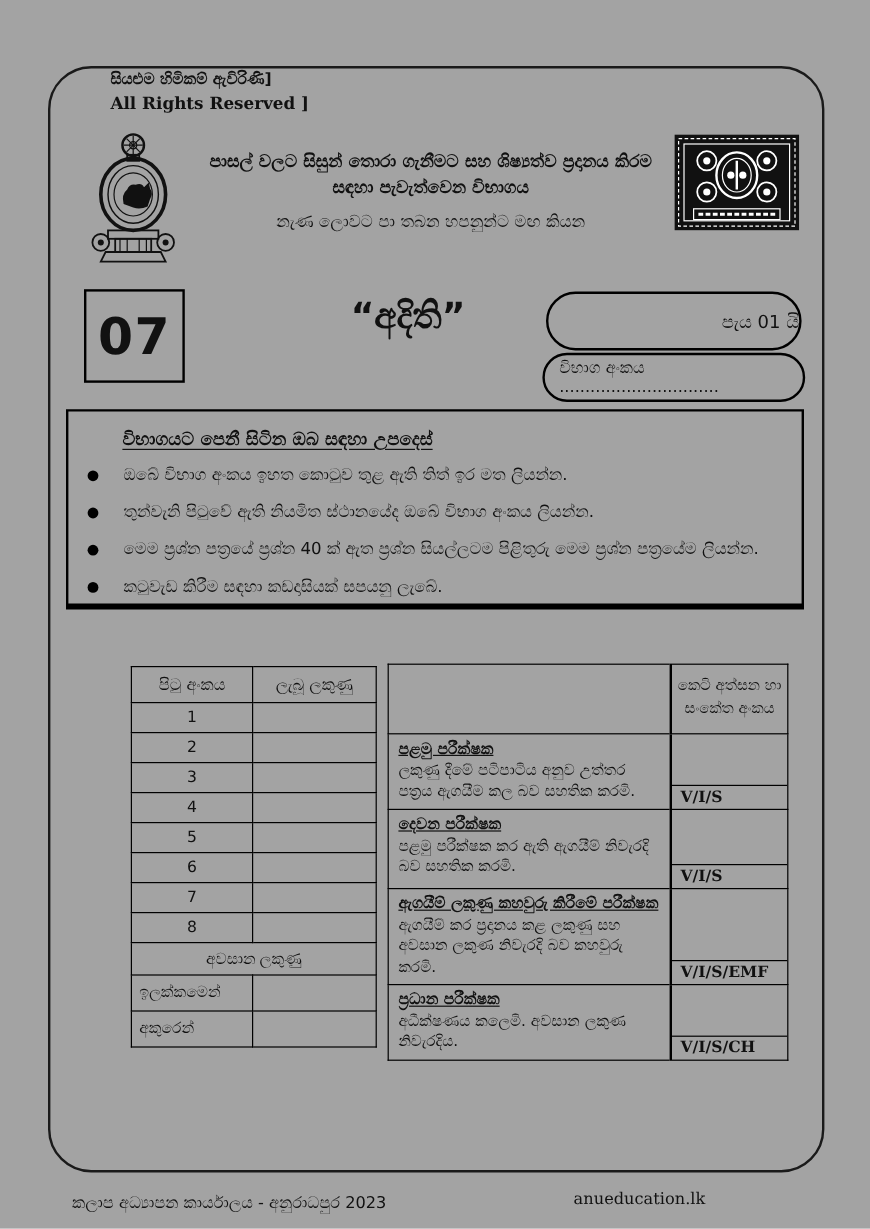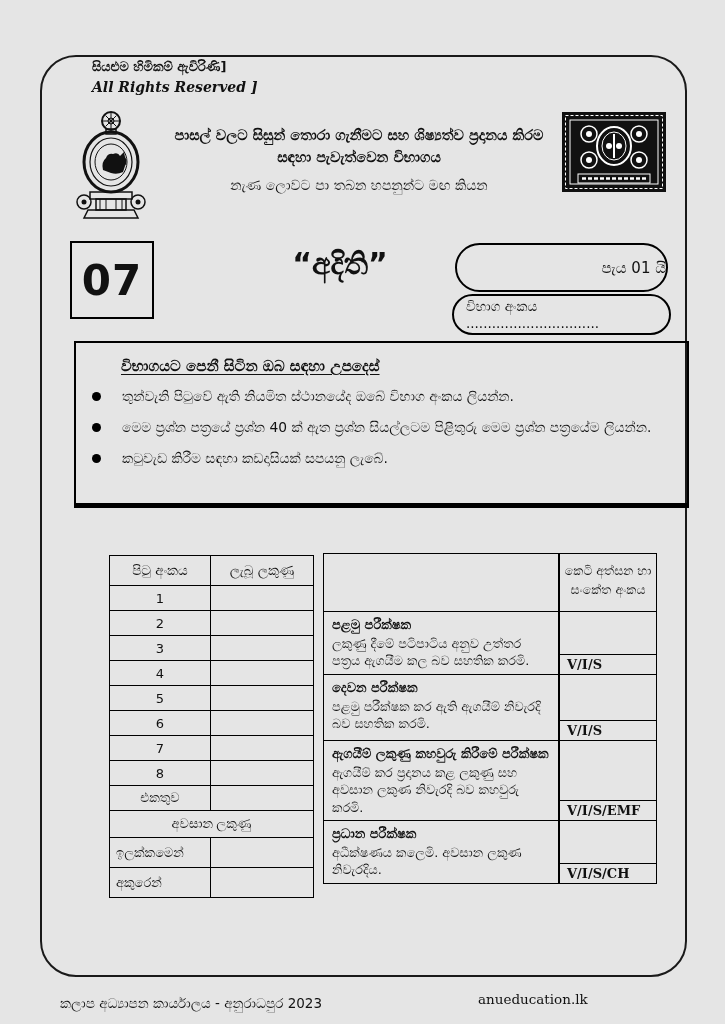--- a/index.html
+++ b/index.html
@@ -1,27 +1,27 @@
 <!DOCTYPE html>
 <html><head>
 <meta charset="utf-8">
 <style>
   html,body{margin:0;padding:0;background:#fff;}
   .page{
-    position:relative;width:725px;height:1024px;background:#e5e5e5;overflow:hidden;
+    position:relative;width:725px;height:1024px;background:#a3a3a3;overflow:hidden;
     font-family:"DejaVu Sans",sans-serif;color:#111;
   }
   .outer-border{
     position:absolute;left:40px;top:55px;width:643px;height:918px;
     border:2px solid #1a1a1a;border-radius:36px;
   }
   
   .rights{position:absolute;left:92px;top:58px;font-size:13px;line-height:1.45;}
   .rights .si{font-weight:bold;}
-  .rights .en{font-family:"DejaVu Serif",serif;font-style:italic;font-weight:bold;font-size:14px;}
+  .rights .en{font-family:"DejaVu Serif",serif;font-weight:bold;font-size:14px;}
   
   .emblem-left{position:absolute;left:70px;top:110px;}
   .head-center{position:absolute;left:163px;top:124px;width:392px;text-align:center;}
   .head-title{font-weight:bold;font-size:14.5px;line-height:1.55;}
   .paper-label{font-weight:bold;font-size:15px;margin-top:14px;}
   .motto{font-size:14px;margin-top:8px;}
   .seal-right{position:absolute;left:562px;top:112px;}
   
   .num-box{
     position:absolute;left:70px;top:241px;width:80px;height:74px;
@@ -37,21 +37,21 @@
     position:absolute;left:455px;top:243px;width:213px;height:49px;border-radius:25px;
     justify-content:flex-end;font-size:15px;
   }
   .pill-index{
     position:absolute;left:452px;top:294px;width:219px;height:41px;border-radius:21px;
     padding-left:12px;font-size:13.5px;
   }
   
   .instructions{
     position:absolute;left:55px;top:341px;width:611px;height:160px;
-    border:2px solid #000;border-bottom:5px solid #000;margin-left:19px;
+    border:2px solid #000;border-bottom:5px solid #000;
   }
   .ins-heading{
     margin:14px 0 0 45px;font-weight:bold;font-size:15px;text-decoration:underline;
     text-underline-offset:3px;
   }
   .ins-list{margin:10px 0 0 0;padding:0;list-style:none;}
   .ins-list li{
     position:relative;padding-left:46px;padding-right:10px;margin-top:13px;
     font-size:13.8px;line-height:1.3;
   }
@@ -74,21 +74,21 @@
   .examiner-table{position:absolute;left:323px;top:553px;}
   .examiner-table td{border:1.6px solid #000;vertical-align:top;}
   .examiner-table .desc-col{width:218px;padding:5px 8px 4px 8px;}
   .examiner-table .code-col{width:96px;padding:0;}
   .ex-head-desc{height:48px;border-right:2px solid #000 !important;}
   .examiner-table .desc-col{border-right:2px solid #000;}
   .code-head{
     text-align:center;font-size:12.5px;line-height:1.5;padding-top:8px !important;
     padding-left:4px;padding-right:4px;
   }
-  .ex-title{font-weight:bold;font-size:13px;margin-bottom:2px;}
+  .ex-title{font-weight:bold;font-size:13px;margin-bottom:2px;text-decoration:underline;}
   .ex-desc{font-size:12.8px;line-height:1.35;}
   .code-cell{display:flex;flex-direction:column;height:100%;}
   .sig-space{flex:1 1 auto;}
   .code-val{
     border-top:1.4px solid #000;font-family:"DejaVu Serif",serif;font-weight:bold;
     font-size:13px;padding:2px 0 2px 7px;
   }
   
   .footer{position:absolute;left:0;top:991px;width:725px;font-size:13.5px;}
   .footer .f-left{position:absolute;left:60px;top:4px;}
@@ -175,20 +175,21 @@
     <span>පැය 01 යි</span>
   </div>
 
   <div class="pill pill-index">
     <span>විභාග අංකය ...............................</span>
   </div>
 
   <div class="instructions">
     <div class="ins-heading">විභාගයට පෙනී සිටින ඔබ සඳහා උපදෙස්</div>
     <ul class="ins-list">
+      <li>ඔබේ විභාග අංකය ඉහත කොටුව තුළ ඇති තිත් ඉර මත ලියන්න.</li>
       <li>තුන්වැනි පිටුවේ ඇති නියමිත ස්ථානයේද ඔබේ විභාග අංකය ලියන්න.</li>
       <li>මෙම ප්‍රශ්න පත්‍රයේ ප්‍රශ්න 40 ක් ඇත ප්‍රශ්න සියල්ලටම පිළිතුරු මෙම ප්‍රශ්න පත්‍රයේම ලියන්න.</li>
       <li>කටුවැඩ කිරීම සඳහා කඩදාසියක් සපයනු ලැබේ.</li>
     </ul>
   </div>
 
   <table class="marks-table">
     <tbody>
       <tr class="hrow">
         <td class="c1">පිටු අංකය</td>
@@ -220,24 +221,20 @@
         </tr>
       <tr>
           <td class="c1">7</td>
           <td class="c2"></td>
         </tr>
       <tr>
           <td class="c1">8</td>
           <td class="c2"></td>
         </tr>
       <tr>
-        <td class="c1">එකතුව</td>
-        <td class="c2"></td>
-      </tr>
-      <tr>
         <td class="merged" colspan="2">අවසාන ලකුණු</td>
       </tr>
       <tr>
         <td class="c1 label-left">ඉලක්කමෙන්</td>
         <td class="c2"></td>
       </tr>
       <tr>
         <td class="c1 label-left">අකුරෙන්</td>
         <td class="c2"></td>
       </tr>

